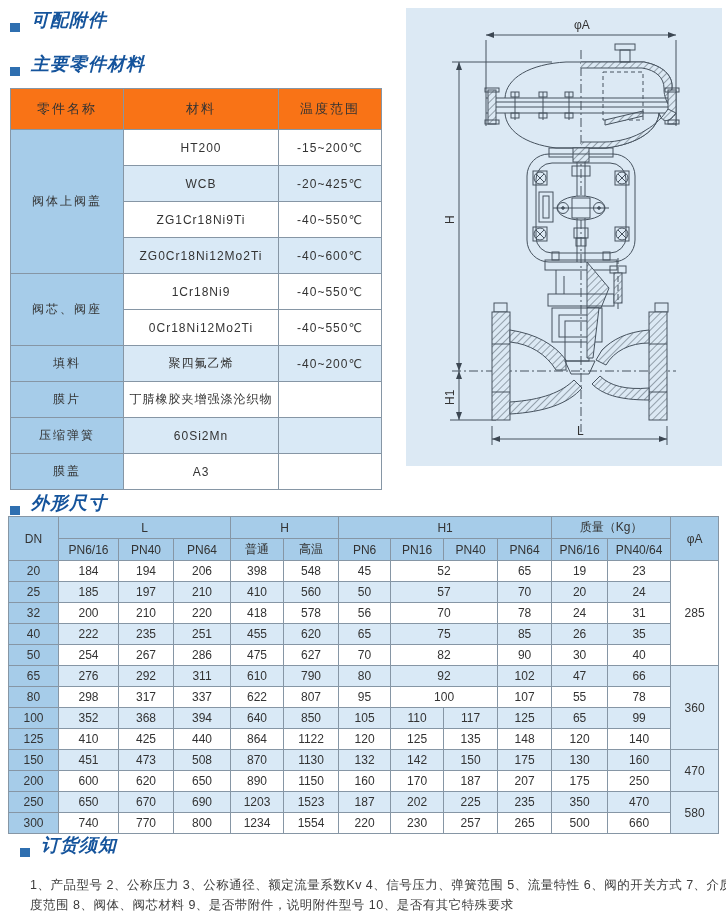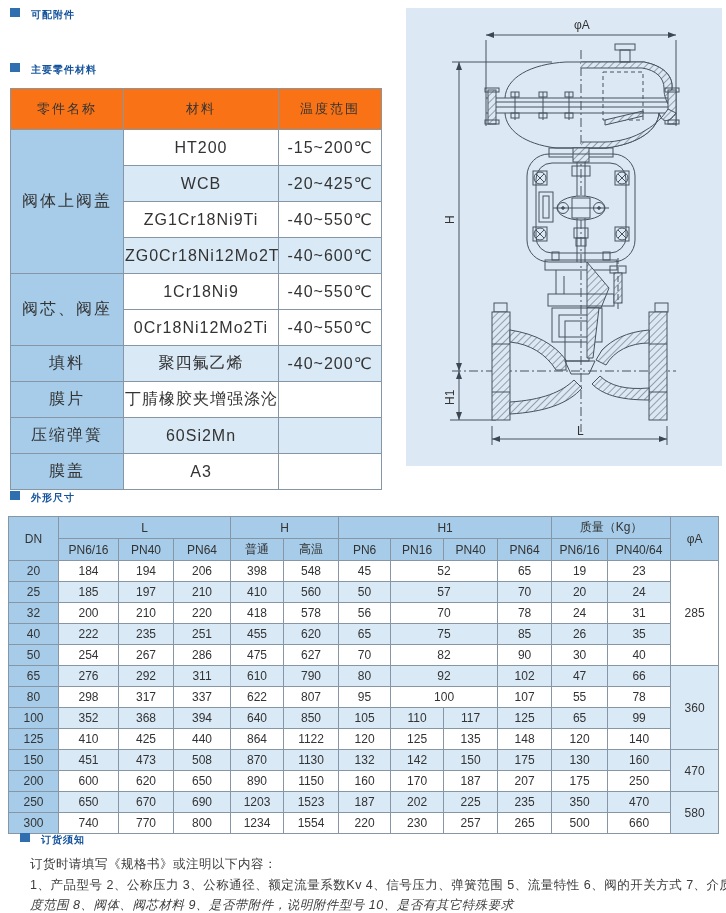--- a/index.html
+++ b/index.html
@@ -1,30 +1,30 @@
 <!DOCTYPE html>
 <html><head>
 <meta charset="utf-8">
 <style>
   html,body{margin:0;padding:0;background:#fff;}
   #page{position:relative;width:726px;height:913px;background:#ffffff;overflow:hidden;
         font-family:"Liberation Sans","DejaVu Sans",sans-serif;color:#333;}
-  .sec-title{position:absolute;display:flex;align-items:flex-start;font-size:10px;font-weight:bold;
-             color:#15549c;letter-spacing:1px;}
+  .sec-title{position:absolute;display:flex;align-items:flex-end;font-size:18px;font-weight:bold;
+             color:#15549c;letter-spacing:1px;font-style:italic;}
   .sec-title .bullet{display:inline-block;width:10px;height:9px;background:#2f6fb0;margin-right:11px;}
   .para{position:absolute;font-size:13px;color:#333;letter-spacing:1.5px;}
 
   table{border-collapse:collapse;table-layout:fixed;}
   td,th{border:1px solid #8696a5;text-align:center;vertical-align:middle;
         font-weight:normal;overflow:hidden;white-space:nowrap;}
 
   
   #materials-table{position:absolute;left:10px;top:88px;width:371px;}
   #materials-table th{height:38px;background:#f97316;font-size:13px;letter-spacing:2px;}
-  #materials-table td{height:33px;font-size:16px;letter-spacing:1px;background:#fff;}
+  #materials-table td{height:33px;font-size:12px;letter-spacing:1px;background:#fff;}
   #materials-table td.mat-name{background:#a6cce9;letter-spacing:2px;}
   #materials-table tr.alt td{background:#d9e9f6;}
   #materials-table tr.alt td.mat-name{background:#a6cce9;}
 
   
   #dims-table{position:absolute;left:8px;top:516px;width:710px;border-radius:21px;}
   #dims-table th{height:19px;background:#a6cce9;font-size:12px;}
   #dims-table td{height:18px;font-size:12px;background:#fff;}
   #dims-table td.dn-cell{background:#a6cce9;}
   #dims-table tr.alt td{background:#d9e9f6;}
@@ -41,21 +41,21 @@
 </head>
 <body>
 
 <div id="page">
 
   <div class="sec-title" style="left:10px;top:8px;">
     <span class="bullet"></span>
     <span>可配附件</span>
   </div>
 
-  <div class="sec-title" style="left:10px;top:63px;">
+  <div class="sec-title" style="left:10px;top:52px;">
     <span class="bullet"></span>
     <span>主要零件材料</span>
   </div>
   <table id="materials-table">
     <colgroup>
         <col style="width:113px">
         <col style="width:155px">
         <col style="width:103px">
       </colgroup>
     <thead>
@@ -503,17 +503,16 @@
           <td>500</td>
           <td>660</td>
         </tr>
       </tbody>
   </table>
 
   <div class="sec-title" style="left:10px;top:833px;padding-left:10px;">
     <span class="bullet"></span>
     <span>订货须知</span>
   </div>
-  <div id="ordering-intro" style="top:856px;">订货时请填写《规格书》或注明以下内容：</div>
   <div id="ordering-l1" style="top:877px;">1、产品型号  2、公称压力  3、公称通径、额定流量系数Kv  4、信号压力、弹簧范围 5、流量特性  6、阀的开关方式  7、介质工作温</div>
-  <div id="ordering-l2" style="top:897px;font-style:italic;">度范围  8、阀体、阀芯材料 9、是否带附件，说明附件型号  10、是否有其它特殊要求</div>
+  <div id="ordering-l2" style="top:897px;">度范围  8、阀体、阀芯材料 9、是否带附件，说明附件型号  10、是否有其它特殊要求</div>
 
 </div>
 
 </body></html>

